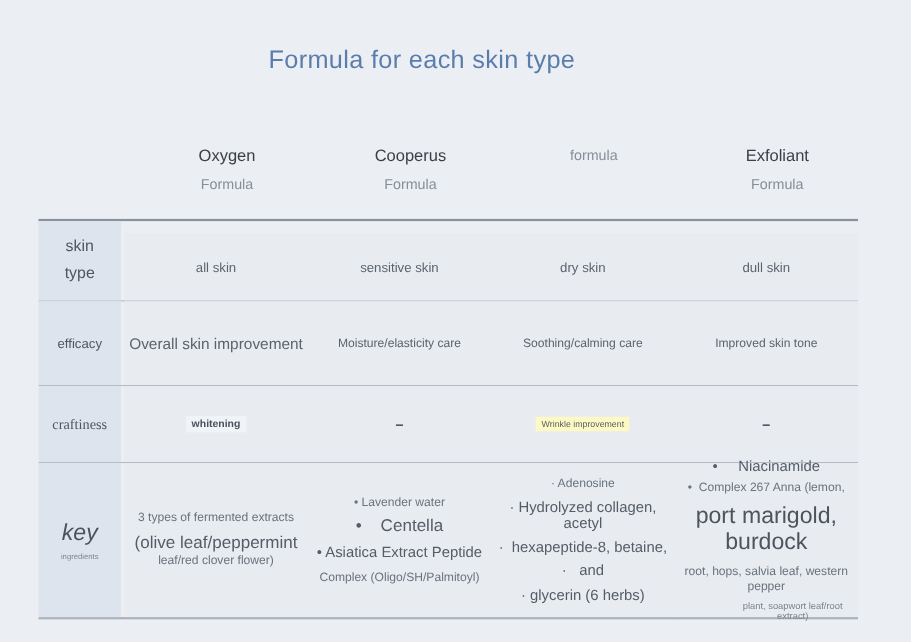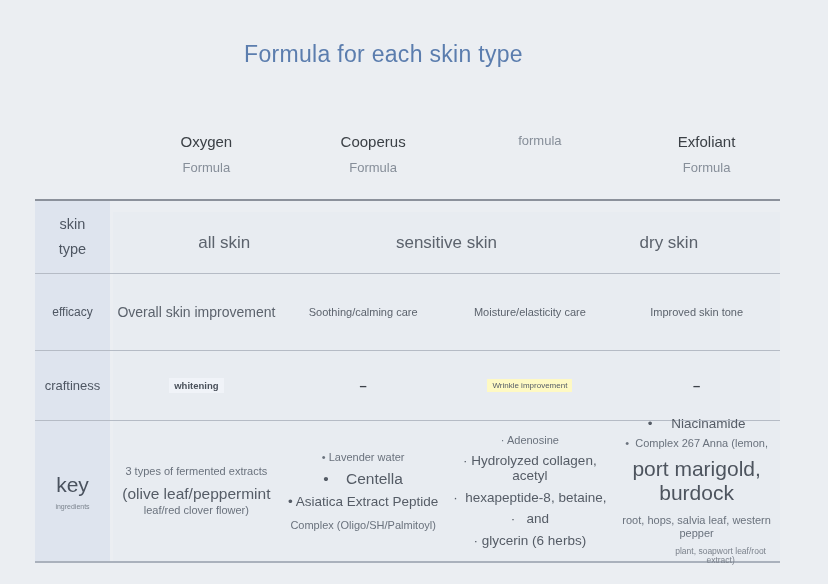--- a/index.html
+++ b/index.html
@@ -43,31 +43,31 @@
 
   .label {
     width: 75px; margin-right: 3px;
     background: #dee4ee;
     display: flex; flex-direction: column;
     align-items: center; justify-content: center;
     color: #4e5662; text-align: center;
   }
   .label-skin div { font-size: 14.5px; line-height: 1.75; }
   .label-eff   { font-size: 12px; }
-  .label-craft { font-size: 13px; }
-  .label-key .key-big { font-size: 21px; color: #4a525e; }
+  .label-craft { font-size: 13px; font-family: Liberation Serif, serif; }
+  .label-key .key-big { font-size: 21px; color: #4a525e; font-style: italic; }
   .label-key .key-small { font-size: 7px; color: #7d858f; margin-top: 6px; }
 
   .cell {
     flex: 1; background: #e8ecf1;
     display: flex; flex-direction: column;
     align-items: center; justify-content: center;
     text-align: center; color: #5c636d;
   }
-  .cell-skin { font-size: 17px; margin-top: 11px; }
+  .cell-skin { font-size: 12px; margin-top: 11px; }
   .eff-lg { font-size: 14px; }
   .eff-sm { font-size: 11px; }
   .craft-sm {
     font-size: 9.5px; font-weight: 600; color: #4a515b;
     background: #f0f3f8; padding: 2px 5px;
   }
   .craft-xs {
     font-size: 8px; color: #555c66;
     background: #fef9c3; padding: 2px 5px;
   }
@@ -110,27 +110,28 @@
   <div class="table">
 
     <div class="row row-skin">
       <div class="label label-skin">
         <div>skin</div>
         <div>type</div>
       </div>
       <div class="cell cell-skin">all skin</div>
       <div class="cell cell-skin">sensitive skin</div>
       <div class="cell cell-skin">dry skin</div>
+      <div class="cell cell-skin">dull skin</div>
     </div>
 
     <div class="row row-eff">
       <div class="label label-eff">efficacy</div>
       <div class="cell eff-lg">Overall skin improvement</div>
+      <div class="cell eff-sm">Moisture/elasticity care</div>
       <div class="cell eff-sm">Soothing/calming care</div>
-      <div class="cell eff-sm">Moisture/elasticity care</div>
       <div class="cell eff-sm">Improved skin tone</div>
     </div>
 
     <div class="row row-craft">
       <div class="label label-craft">craftiness</div>
       <div class="cell">
         <span class="craft-sm">whitening</span>
       </div>
       <div class="cell">
         <span class="craft-dash">–</span>

